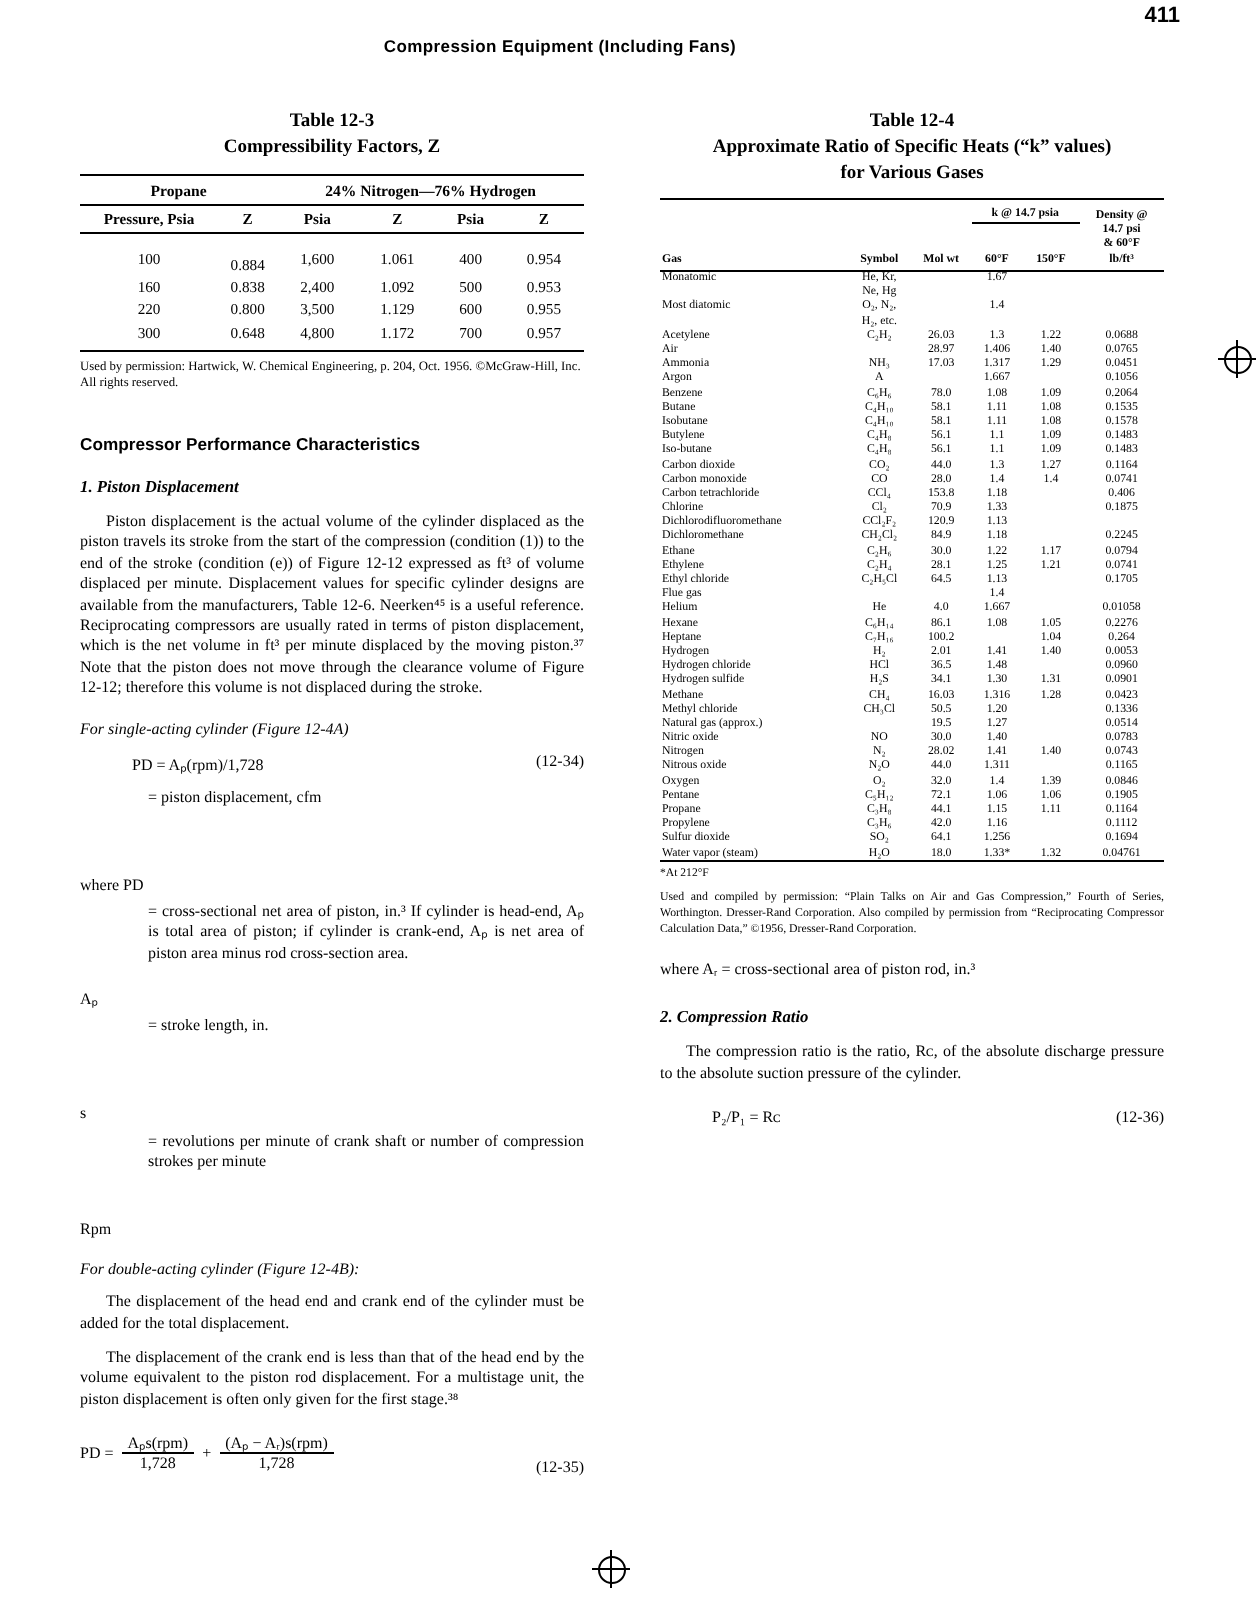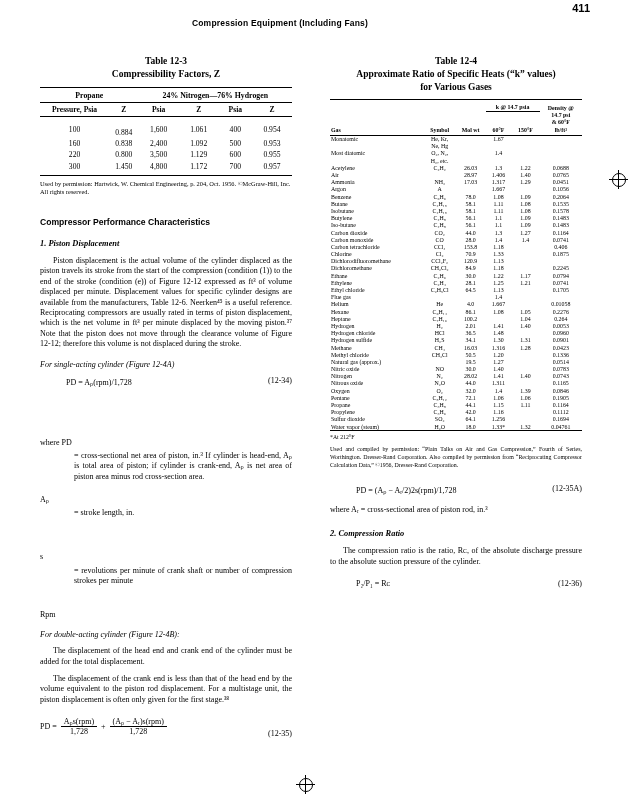--- a/index.html
+++ b/index.html
@@ -204,21 +204,21 @@
       <tr>
             <td>220</td>
             <td>0.800</td>
             <td>3,500</td>
             <td>1.129</td>
             <td>600</td>
             <td>0.955</td>
           </tr>
       <tr class="rule-bot">
             <td style="padding-bottom:4px;">300</td>
-            <td style="padding-bottom:4px;">1.450</td>
+            <td style="padding-bottom:4px;">0.648</td>
             <td style="padding-bottom:4px;">4,800</td>
             <td style="padding-bottom:4px;">1.172</td>
             <td style="padding-bottom:4px;">700</td>
             <td style="padding-bottom:4px;">0.957</td>
           </tr>
     </tbody>
       </table>
 
     <div class="credit">Used by permission: Hartwick, W. Chemical Engineering, p. 204, Oct. 1956. ©McGraw-Hill, Inc. All rights reserved.</div>
 
@@ -231,20 +231,21 @@
     <p class="ital">For single-acting cylinder (Figure 12-4A)</p>
 
     <div class="eq">
       <span>PD = Aₚ(rpm)/1,728</span>
       <span class="num">(12-34)</span>
     </div>
 
     <div class="defs">
       <div class="row">
         <span class="lab">where PD</span>
+        <span class="txt">= piston displacement, cfm</span>
       </div>
       <div class="row">
         <span class="lab">Aₚ</span>
         <span class="txt">= cross-sectional net area of piston, in.³ If cylinder is head-end, Aₚ is total area of piston; if cylinder is crank-end, Aₚ is net area of piston area minus rod cross-section area.</span>
       </div>
       <div class="row">
         <span class="lab">s</span>
         <span class="txt">= stroke length, in.</span>
       </div>
       <div class="row">
@@ -643,25 +644,20 @@
             <td>1.33*</td>
             <td>1.32</td>
             <td>0.04761</td>
           </tr>
         </tbody>
     </table>
 
     <div class="fn">*At 212°F</div>
     <div class="src">Used and compiled by permission: “Plain Talks on Air and Gas Compression,” Fourth of Series, Worthington. Dresser-Rand Corporation. Also compiled by permission from “Reciprocating Compressor Calculation Data,” ©1956, Dresser-Rand Corporation.</div>
 
-    <div class="eq" style="padding-left:26px;margin-top:14px;">
-      <span>PD =</span>
-      <span>(Aₚ − Aᵣ/2)2s(rpm)/1,728</span>
-      <span class="num">(12-35A)</span>
-    </div>
 
     <p class="body noind" style="margin-top:10px;">where Aᵣ = cross-sectional area of piston rod, in.³</p>
 
     <h4 class="sub" style="margin-top:14px;">2. Compression Ratio</h4>
 
     <p class="body">The compression ratio is the ratio, Rᴄ, of the absolute discharge pressure to the absolute suction pressure of the cylinder.</p>
 
     <div class="eq" style="padding-left:26px;margin-top:12px;">
       <span>P₂/P₁ = Rᴄ</span>
       <span class="num">(12-36)</span>

